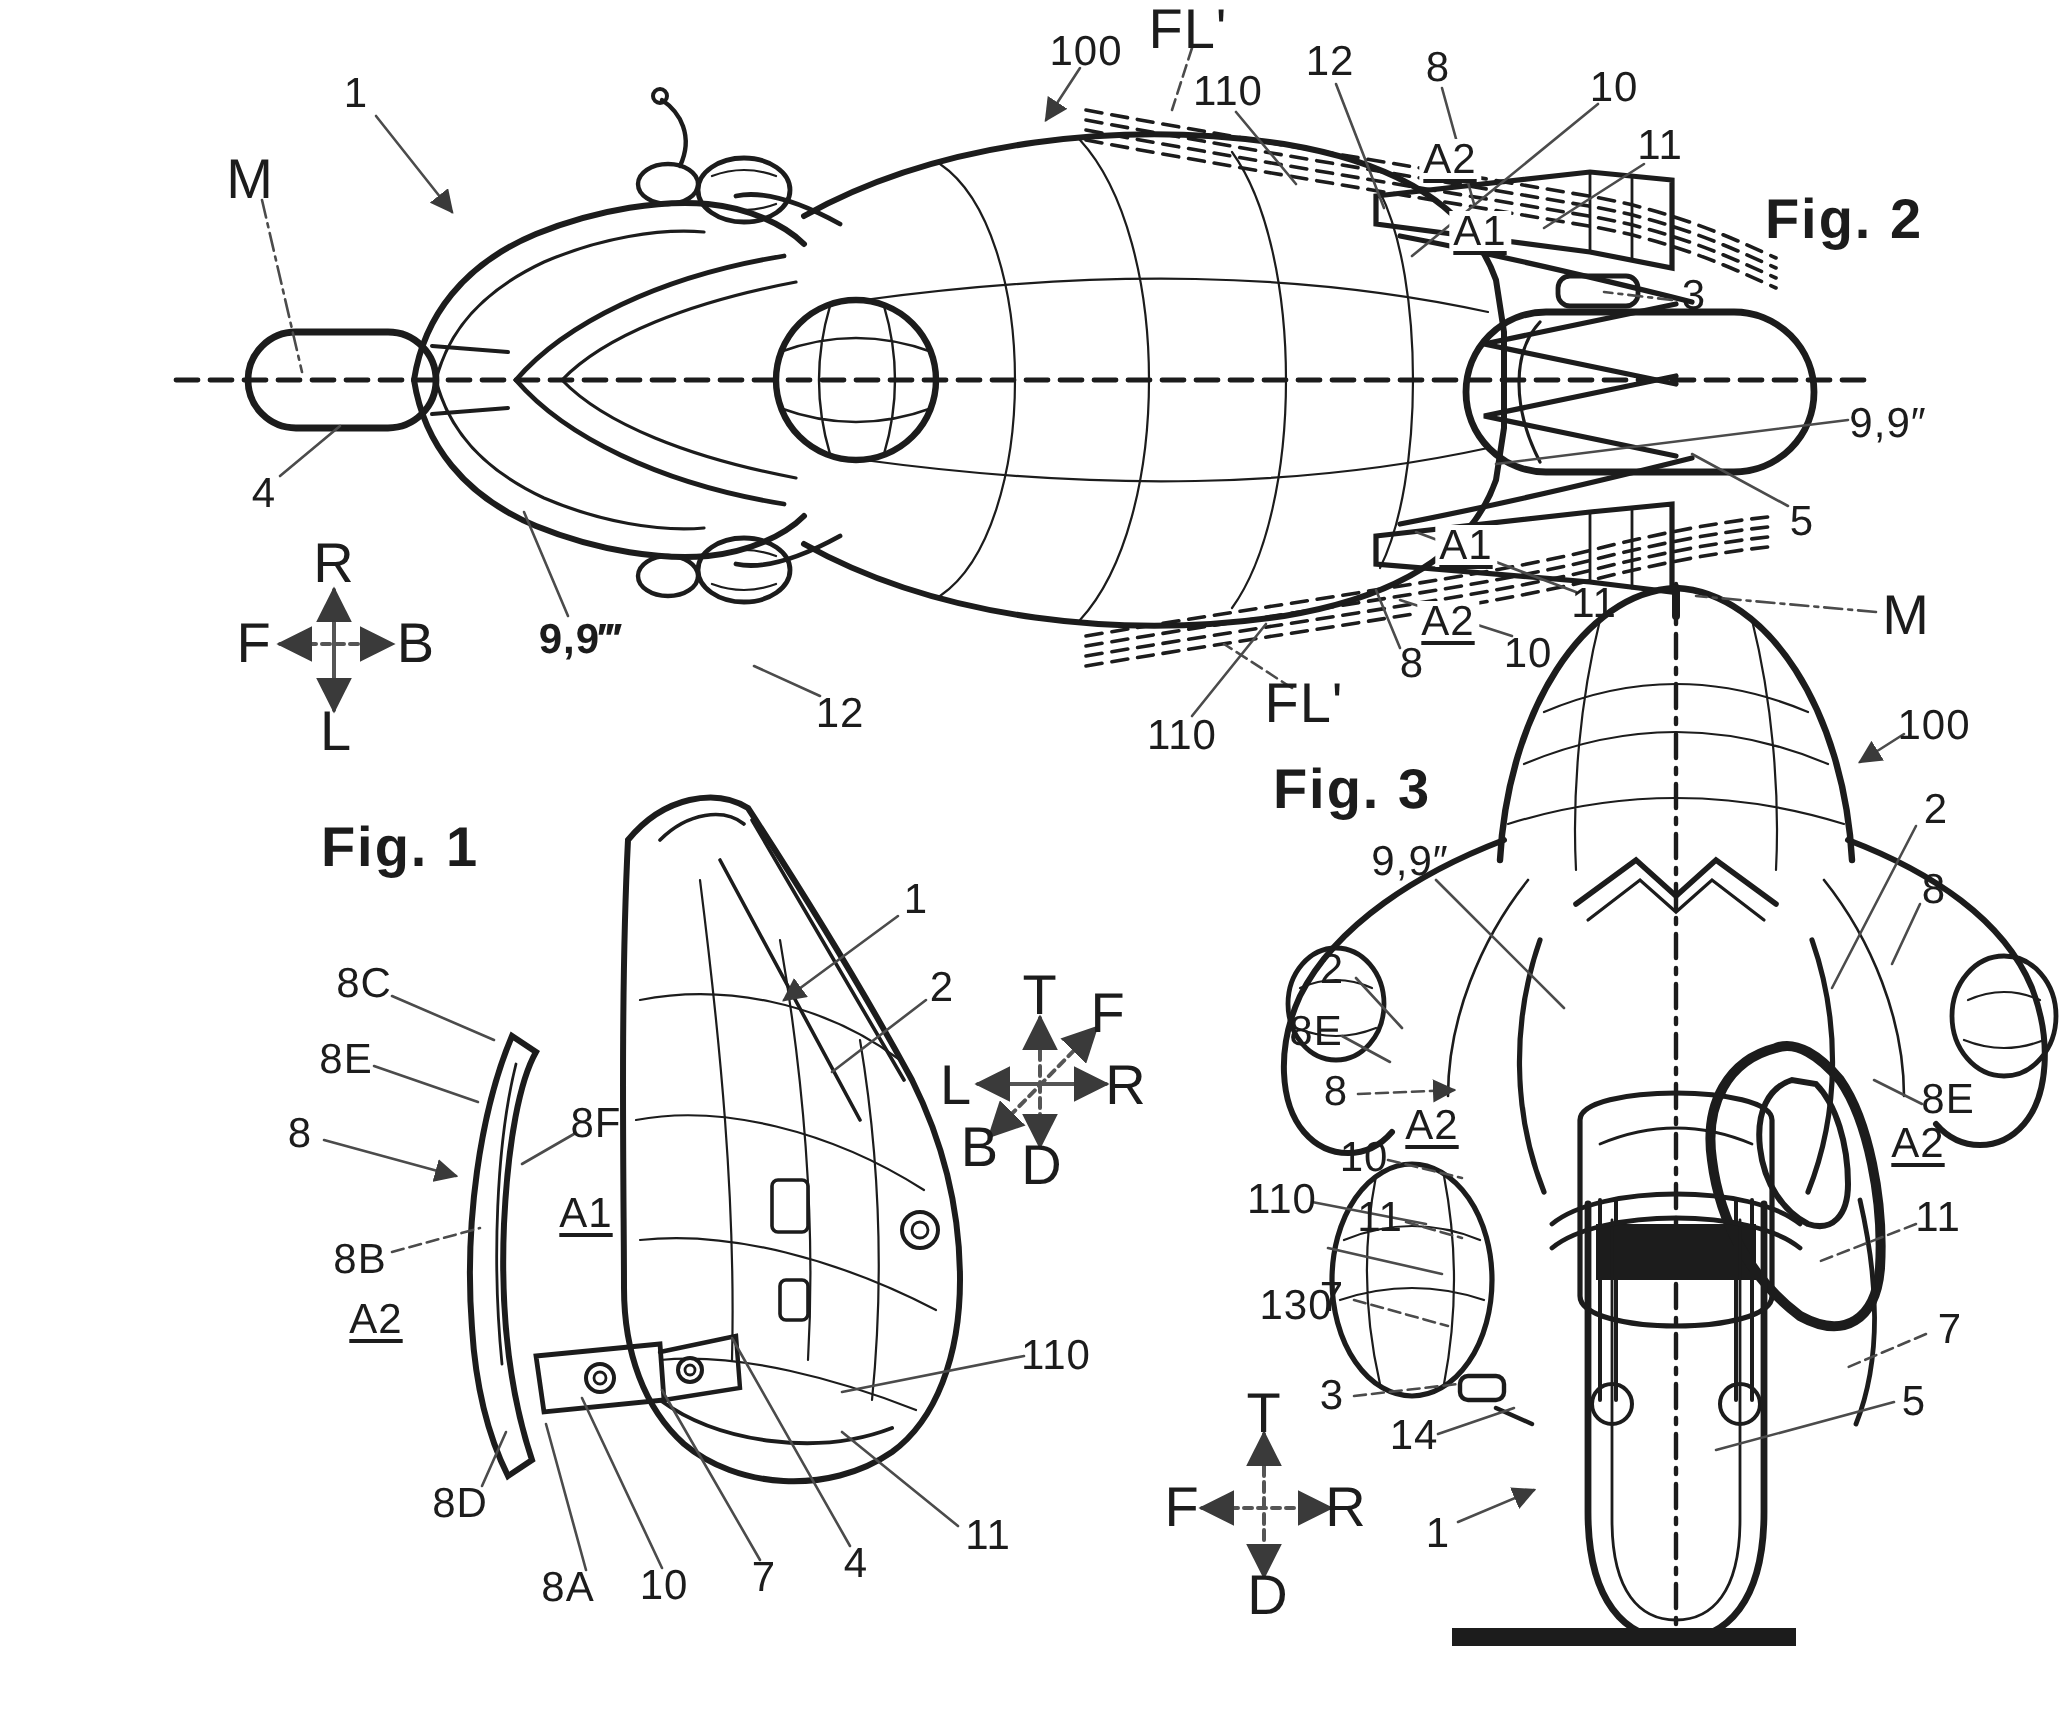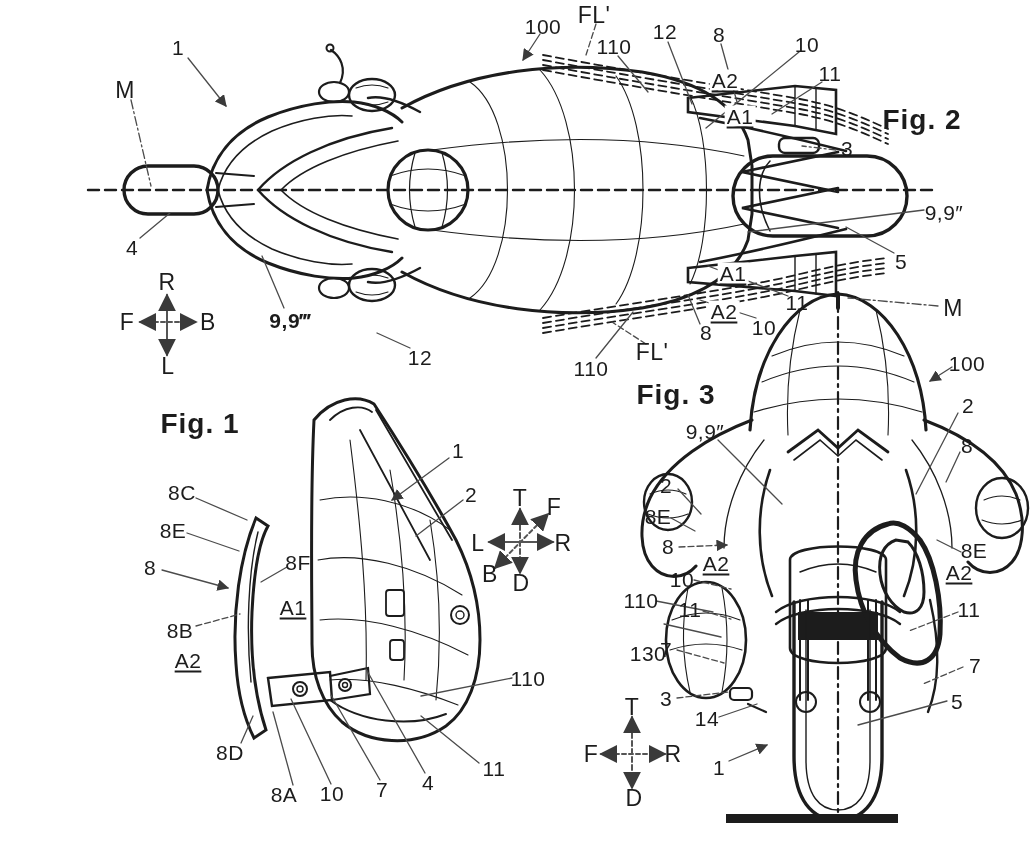--- a/index.html
+++ b/index.html
@@ -2,21 +2,21 @@
 <html><head>
 <meta charset="utf-8">
 <style>
   html,body{margin:0;padding:0;background:#fff;}
   #sheet{position:relative;width:1030px;height:855px;background:#ffffff;overflow:hidden;
          font-family:"Liberation Sans","DejaVu Sans",sans-serif;color:#1c1c1c;}
   #art{position:absolute;left:0;top:0;}
   .labels{position:absolute;left:0;top:0;width:1030px;height:855px;pointer-events:none;}
   .lbl{position:absolute;transform:translate(-50%,-50%);font-size:21px;line-height:1;
        color:#1c1c1c;white-space:nowrap;letter-spacing:0.5px;}
-  .lbl.big{font-size:23px;}
+  .lbl.big{font-size:28px;}
   .lbl.fig-title{font-size:28px;font-weight:bold;letter-spacing:1px;}
   .lbl.u{text-decoration:underline;text-underline-offset:3px;text-decoration-thickness:2px;}
   .lbl.bg{background:#ffffff;padding:0 2px;}
 </style>
 </head>
 <body>
 
 <div id="sheet">
 
   <svg id="art" width="1030" height="855" viewBox="0 0 1030 855">
@@ -224,21 +224,21 @@
       </g>
 
       <g stroke="#555" stroke-width="2">
         <line x1="632" y1="717" x2="632" y2="788" stroke-dasharray="5 3" marker-start="url(#ah)" marker-end="url(#ah)"></line>
         <line x1="601" y1="754" x2="665" y2="754" stroke-dasharray="4 3" marker-start="url(#ah)" marker-end="url(#ah)"></line>
       </g>
     </g>
   </svg>
 
   <div class="labels">
-      <span class="lbl fig-title" style="left: 922px; top: 120px;">Fig. 2</span>
+      <span class="lbl fig-title" style="left: 922px; top: 110px;">Fig. 2</span>
       <span class="lbl" style="left: 178px; top: 47px;">1</span>
       <span class="lbl big" style="left: 125px; top: 90px;">M</span>
       <span class="lbl" style="left: 543px; top: 26px;">100</span>
       <span class="lbl big" style="left: 594px; top: 15px;">FL'</span>
       <span class="lbl" style="left: 614px; top: 46px;">110</span>
       <span class="lbl" style="left: 665px; top: 31px;">12</span>
       <span class="lbl" style="left: 719px; top: 34px;">8</span>
       <span class="lbl" style="left: 807px; top: 44px;">10</span>
       <span class="lbl" style="left: 830px; top: 73px;">11</span>
       <span class="lbl u bg" style="left: 725px; top: 80px;">A2</span>

